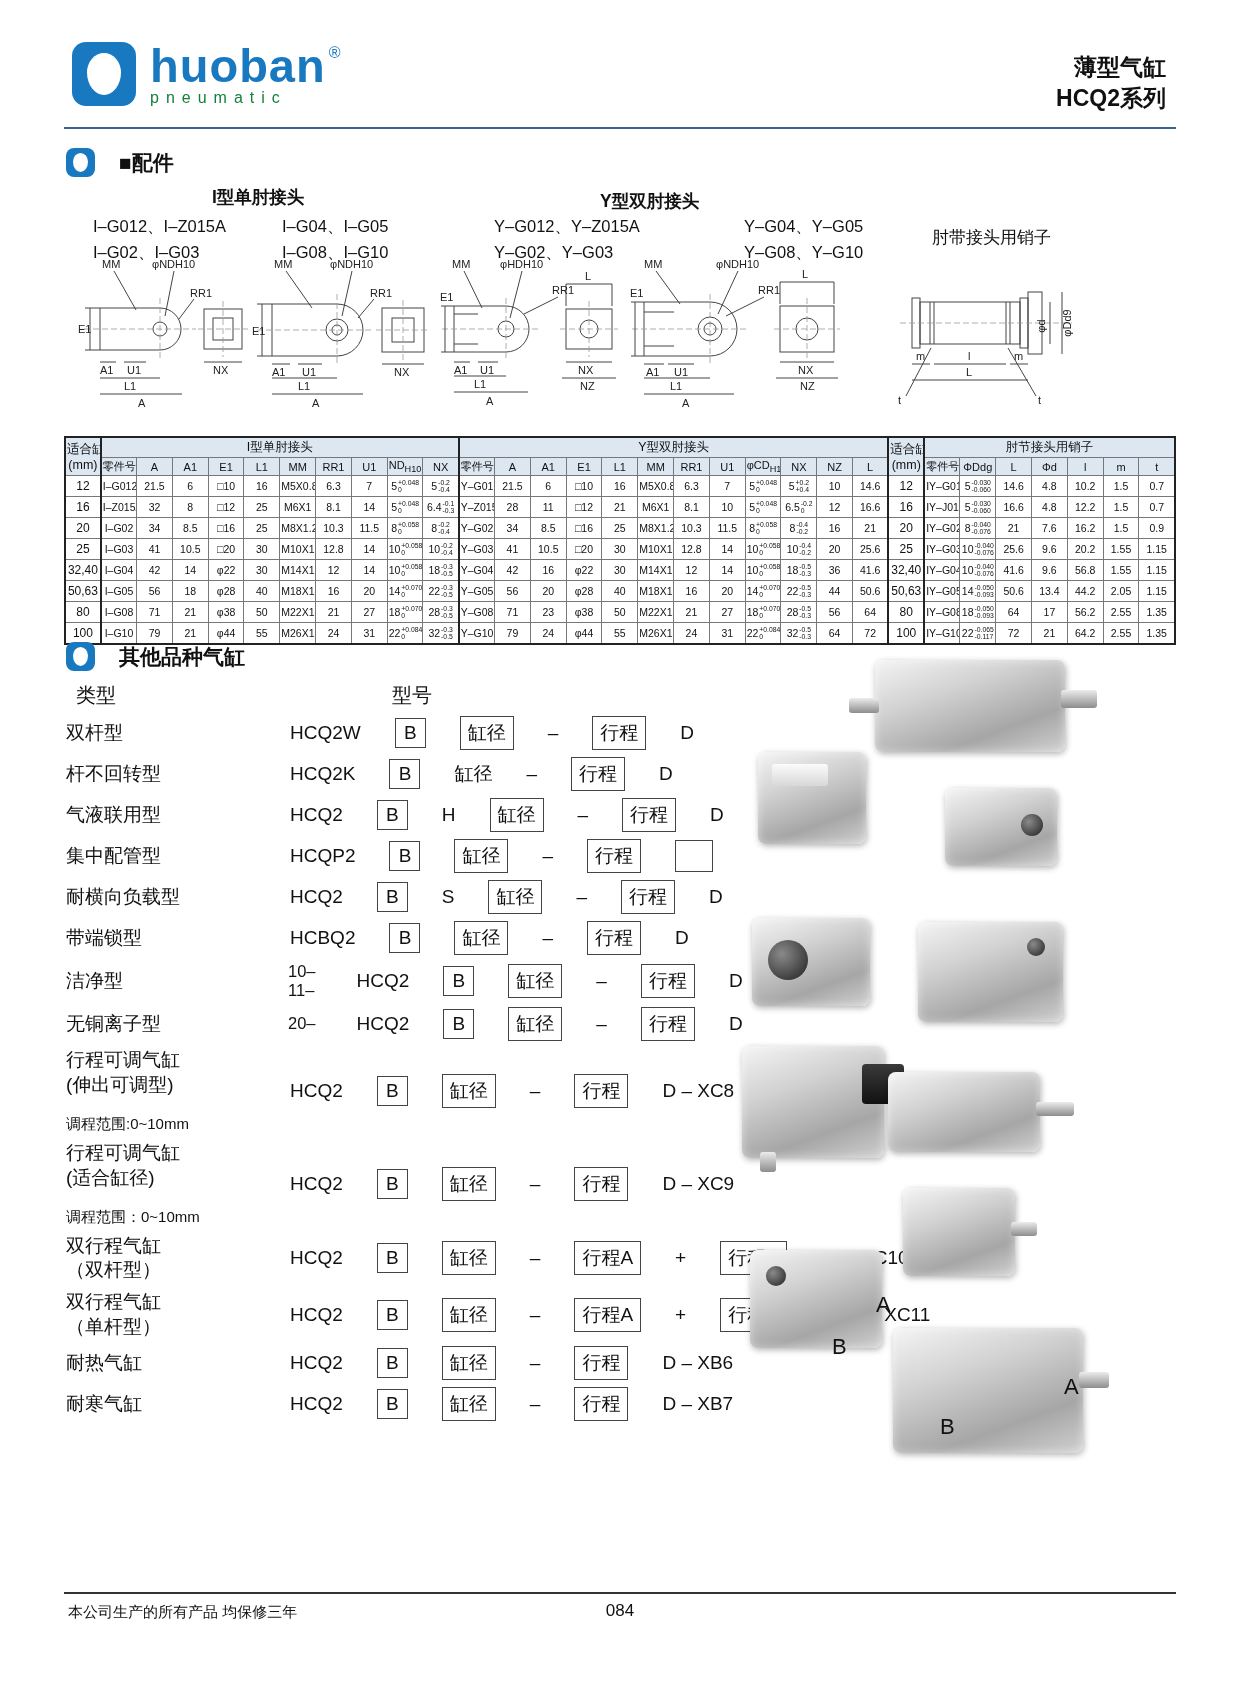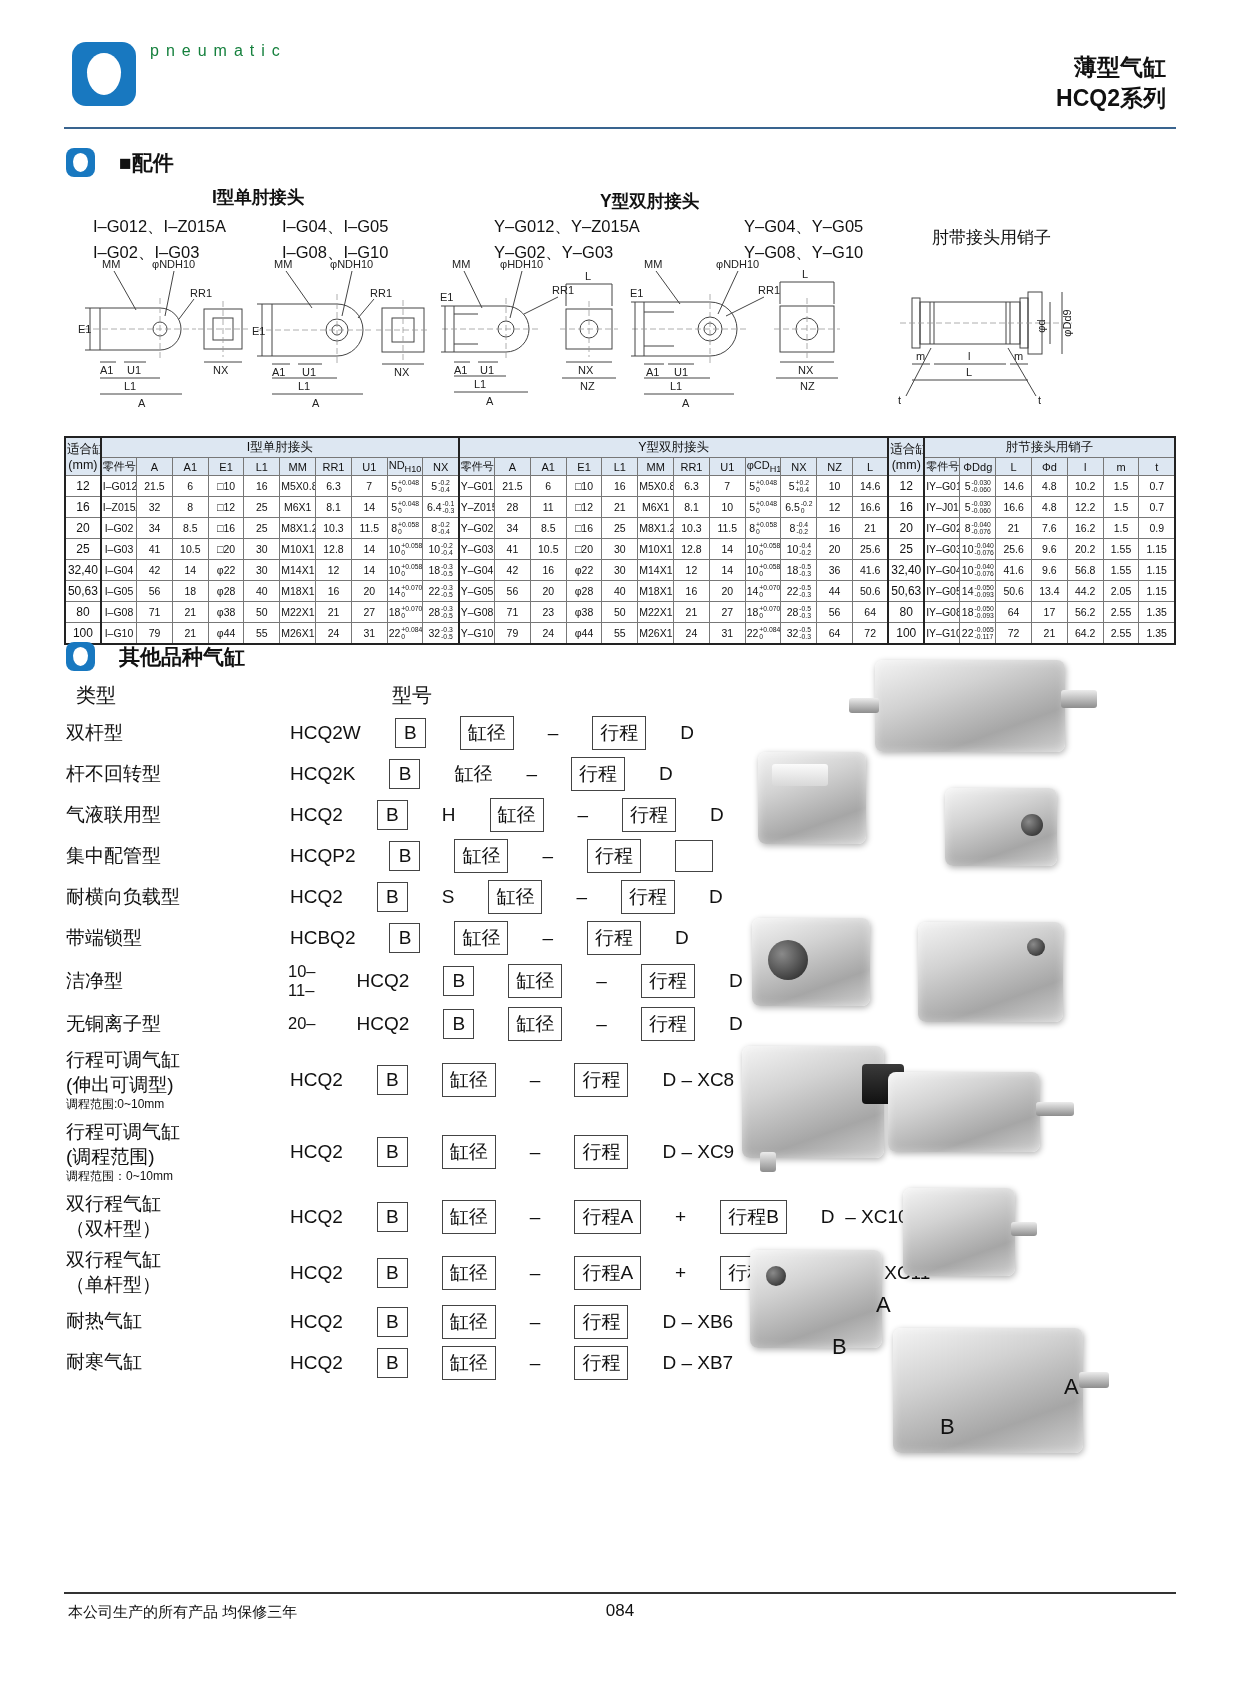--- a/index.html
+++ b/index.html
@@ -48,21 +48,21 @@
   #spec-table .groupL{border-left:2px solid #222;}
   .tolwrap{display:inline-flex;align-items:center;gap:1px;}
   .tol{display:inline-flex;flex-direction:column;font-size:6.8px;line-height:7px;text-align:left;}
 
   
   #other-col-type{position:absolute;left:76px;top:682px;font-size:20px;}
   #other-col-model{position:absolute;left:392px;top:682px;font-size:20px;}
   #other-rows{position:absolute;left:66px;top:716px;width:705px;}
   .code-row{display:flex;align-items:center;margin-bottom:7px;}
   .type-label{width:222px;font-size:19px;line-height:1.3;flex:none;}
-  .type-note{font-size:12px;margin-top:0;}
+  .type-note{font-size:15px;margin-top:17px;}
   .model{display:flex;align-items:center;font-size:19px;flex-wrap:nowrap;gap:30px;}
   .prefix{font-size:16.5px;line-height:1.15;margin-right:9px;}
   .seg{margin:0 2px;white-space:pre;}
   .seg.box{border:1.6px solid #444;padding:3px 7px;min-width:15px;text-align:center;}
   .seg.empty{width:22px;height:24px;}
 
   
   .photo{position:absolute;border-radius:8px;
          background:linear-gradient(160deg,#f4f4f4 0%,#d2d2d2 35%,#a6a6a6 72%,#d0d0d0 100%);
          box-shadow:1px 2px 6px rgba(0,0,0,.3), inset 0 0 10px rgba(255,255,255,.5);}
@@ -78,20 +78,24 @@
   #footer-page{position:absolute;left:0;right:0;top:1601px;text-align:center;font-size:17px;}
 </style>
 </head>
 <body>
 
 <div id="page">
 
   <div id="hdr-logo">
     <div class="logo-mark"></div>
     <div class="brand-wrap">
+      <div class="brand-line">
+        <span class="brand">huoban</span>
+        <span class="brand-reg">®</span>
+      </div>
       <span class="brand-sub">pneumatic</span>
     </div>
   </div>
   <div id="hdr-title">
     <div>薄型气缸</div>
     <div>HCQ2系列</div>
   </div>
   <div id="hdr-rule"></div>
 
   <div class="section-head" style="left:66px;top:148px;">
@@ -980,21 +984,21 @@
           <span class="seg box">B</span>
           <span class="seg box">缸径</span>
           <span class="seg">–</span>
           <span class="seg box">行程</span>
           <span class="seg">D – XC8</span>
         </div>
       </div>
       <div class="code-row">
         <div class="type-label">
           <div>行程可调气缸</div>
-          <div>(调程范围)</div>
+          <div>(适合缸径)</div>
           <div class="type-note">调程范围：0~10mm</div>
         </div>
         <div class="model">
           <span class="seg">HCQ2</span>
           <span class="seg box">B</span>
           <span class="seg box">缸径</span>
           <span class="seg">–</span>
           <span class="seg box">行程</span>
           <span class="seg">D – XC9</span>
         </div>

